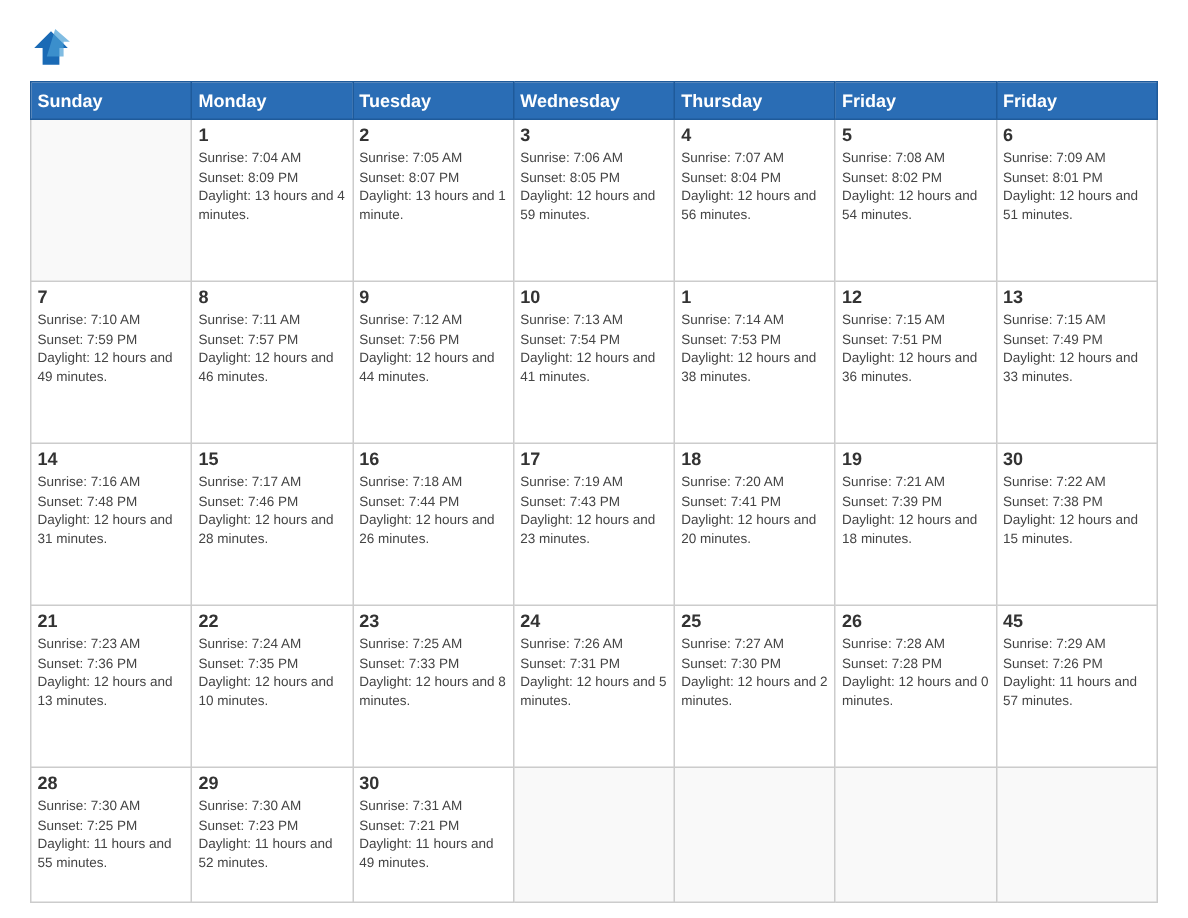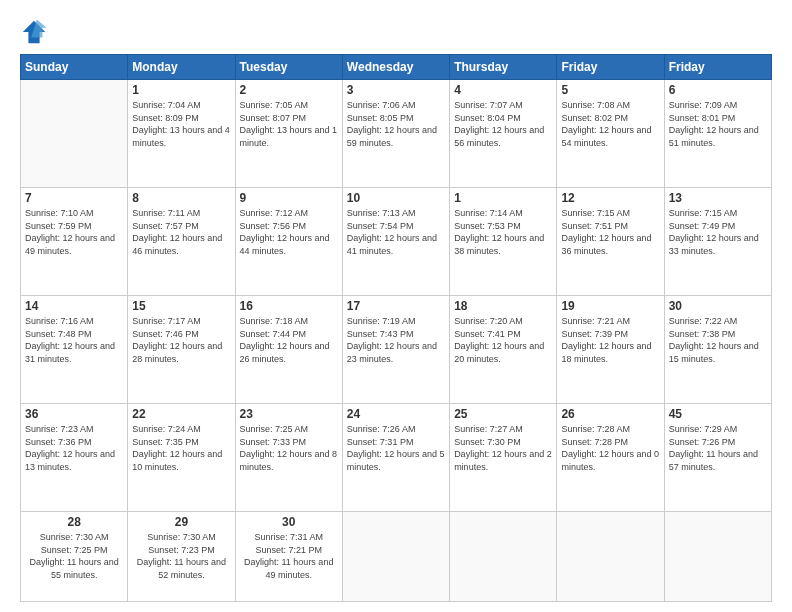--- a/index.html
+++ b/index.html
@@ -93,21 +93,20 @@
     .day-info {
       font-size: 9px;
       color: #444;
       line-height: 1.4;
     }
     .empty-cell {
       background: #f9f9f9;
     }
     .last-row td {
       height: 72px;
-      text-align: center;
     }
   </style>
 </head>
 <body>
 
 <div class="page">
   <div class="header">
     <div class="logo">
       <svg class="logo-icon" viewBox="0 0 40 40">
         <polygon points="20,4 36,20 28,20 28,36 12,36 12,20 4,20" fill="#1a6ab5"></polygon>
@@ -219,21 +218,21 @@
         <span class="day-number">19</span>
         <span class="day-info">Sunrise: 7:21 AM<br>Sunset: 7:39 PM<br>Daylight: 12 hours and 18 minutes.</span>
       </td>
           <td>
         <span class="day-number">30</span>
         <span class="day-info">Sunrise: 7:22 AM<br>Sunset: 7:38 PM<br>Daylight: 12 hours and 15 minutes.</span>
       </td>
         </tr>
         <tr>
           <td>
-        <span class="day-number">36</span>
+        <span class="day-number">21</span>
         <span class="day-info">Sunrise: 7:23 AM<br>Sunset: 7:36 PM<br>Daylight: 12 hours and 13 minutes.</span>
       </td>
           <td>
         <span class="day-number">22</span>
         <span class="day-info">Sunrise: 7:24 AM<br>Sunset: 7:35 PM<br>Daylight: 12 hours and 10 minutes.</span>
       </td>
           <td>
         <span class="day-number">23</span>
         <span class="day-info">Sunrise: 7:25 AM<br>Sunset: 7:33 PM<br>Daylight: 12 hours and 8 minutes.</span>
       </td>

